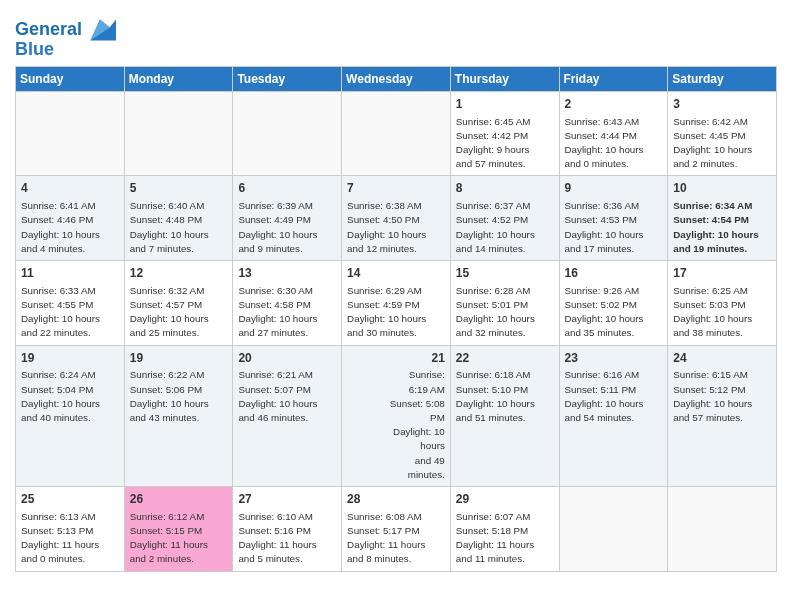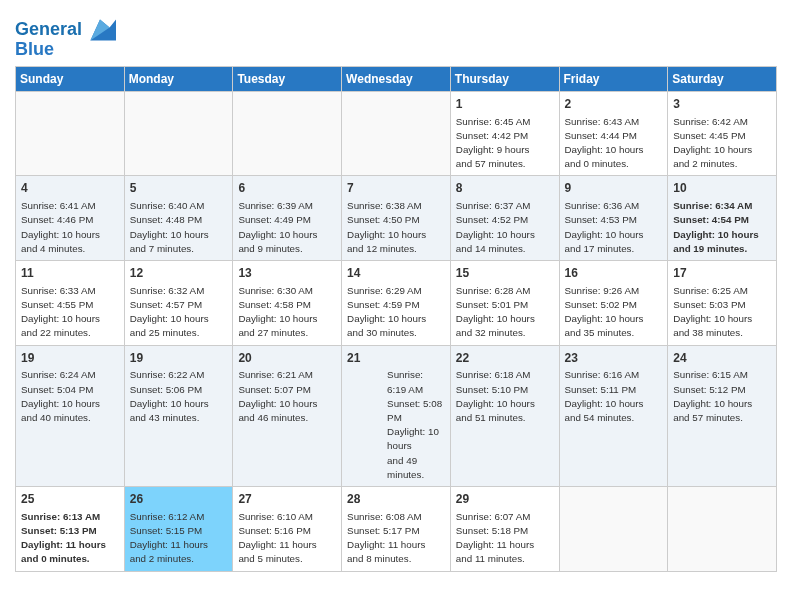--- a/index.html
+++ b/index.html
@@ -270,21 +270,21 @@
 Daylight: 10 hours
 and 43 minutes.</div>
         </td>
         <td style="background-color: rgb(238, 243, 248);">
           <span class="day-num">20</span>
           <div class="day-info" style="white-space: pre-line;">Sunrise: 6:21 AM
 Sunset: 5:07 PM
 Daylight: 10 hours
 and 46 minutes.</div>
         </td>
-        <td style="background-color: rgb(238, 243, 248);">
+        <td style="background-color: rgb(238, 243, 248); text-align: right;">
           <span class="day-num">21</span>
           <div class="day-info" style="white-space: pre-line; margin-left: 40px;">Sunrise: 6:19 AM
 Sunset: 5:08 PM
 Daylight: 10 hours
 and 49 minutes.</div>
         </td>
         <td style="background-color: rgb(238, 243, 248);">
           <span class="day-num">22</span>
           <div class="day-info" style="white-space: pre-line;">Sunrise: 6:18 AM
 Sunset: 5:10 PM
@@ -302,26 +302,26 @@
           <span class="day-num">24</span>
           <div class="day-info" style="white-space: pre-line;">Sunrise: 6:15 AM
 Sunset: 5:12 PM
 Daylight: 10 hours
 and 57 minutes.</div>
         </td>
       </tr>
       <tr>
         <td style="background-color: rgb(255, 255, 255);">
           <span class="day-num">25</span>
-          <div class="day-info" style="white-space: pre-line; font-weight: bold;">Sunrise: 6:13 AM
+          <div class="day-info" style="white-space: pre-line;">Sunrise: 6:13 AM
 Sunset: 5:13 PM
 Daylight: 11 hours
 and 0 minutes.</div>
         </td>
-        <td style="background-color: #7dd3fc;">
+        <td style="background-color: #f9a8d4;">
           <span class="day-num">26</span>
           <div class="day-info" style="white-space: pre-line;">Sunrise: 6:12 AM
 Sunset: 5:15 PM
 Daylight: 11 hours
 and 2 minutes.</div>
         </td>
         <td style="background-color: rgb(255, 255, 255);">
           <span class="day-num">27</span>
           <div class="day-info" style="white-space: pre-line;">Sunrise: 6:10 AM
 Sunset: 5:16 PM

